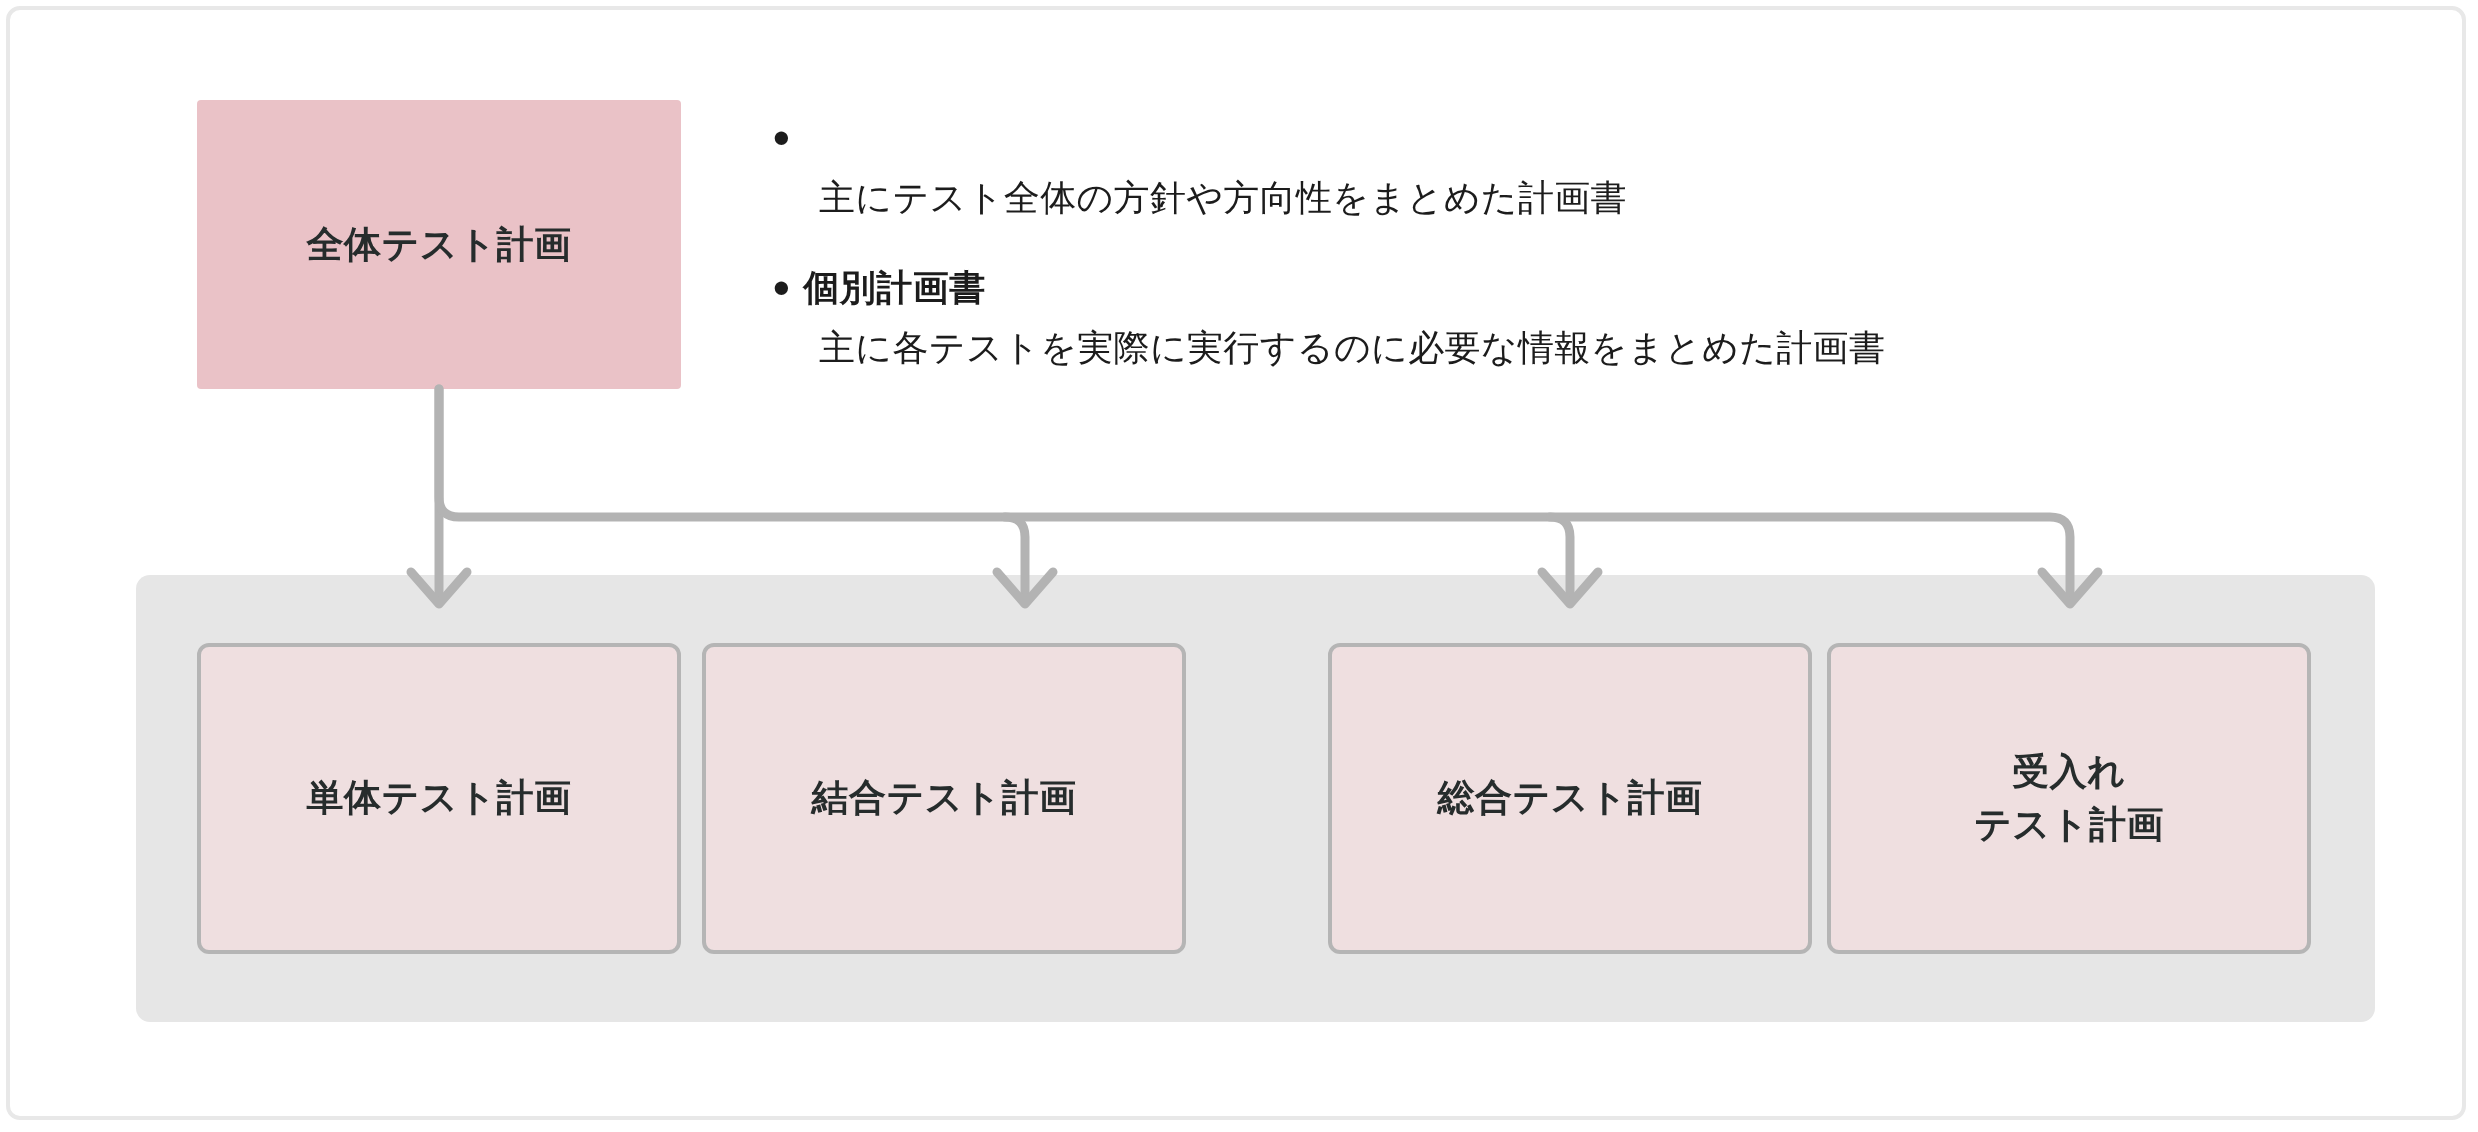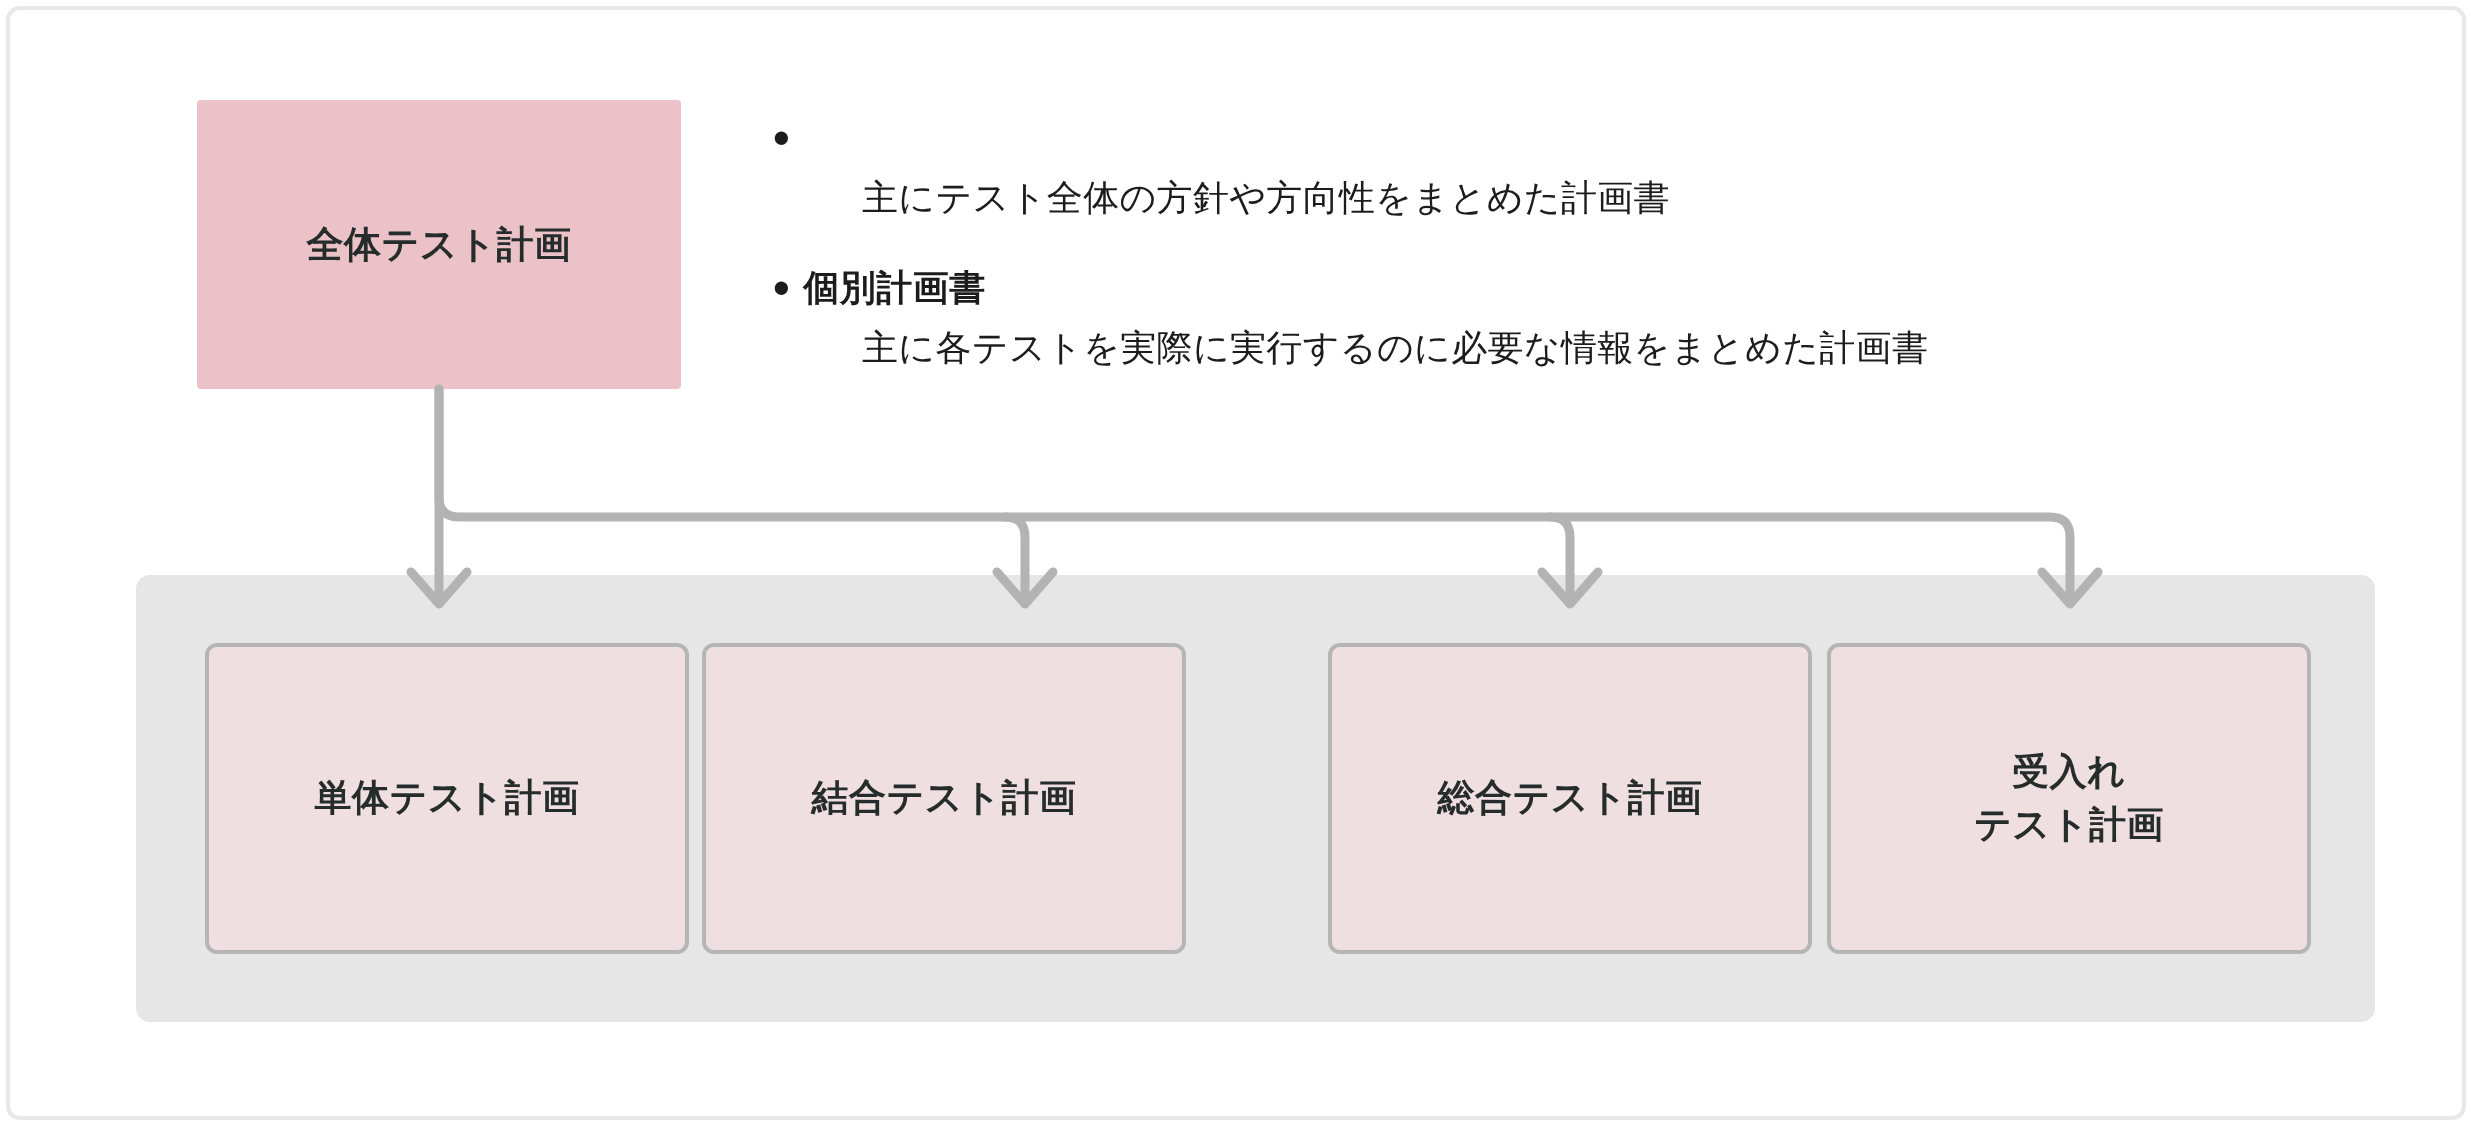--- a/index.html
+++ b/index.html
@@ -79,21 +79,21 @@
     line-height: 1.38;
     margin-right: 12px;
     color: #1c1c1c;
   }
   .legend-desc {
     font-size: 36px;
     color: #1c1c1c;
     line-height: 1.3;
     letter-spacing: 0.3px;
     margin-top: 16px;
-    margin-left: 90px;
+    margin-left: 47px;
   }
 
   
   .children-panel {
     position: absolute;
     left: 136px;
     top: 575px;
     width: 2239px;
     height: 447px;
     background: #e6e6e6;
@@ -118,21 +118,21 @@
   .child-box .box-label {
     font-size: 37px;
     font-weight: bold;
     color: #262c2c;
     letter-spacing: 0.5px;
     line-height: 1.42;
     text-align: center;
     white-space: pre-line;
   }
 
-  .child-1 { left: 205px; }
+  .child-1 { left: 197px; }
   .child-2 { left: 702px; }
   .child-3 { left: 1328px; }
   .child-4 { left: 1827px; }
 
   
   .connectors {
     position: absolute;
     left: 0;
     top: 0;
     width: 2478px;

